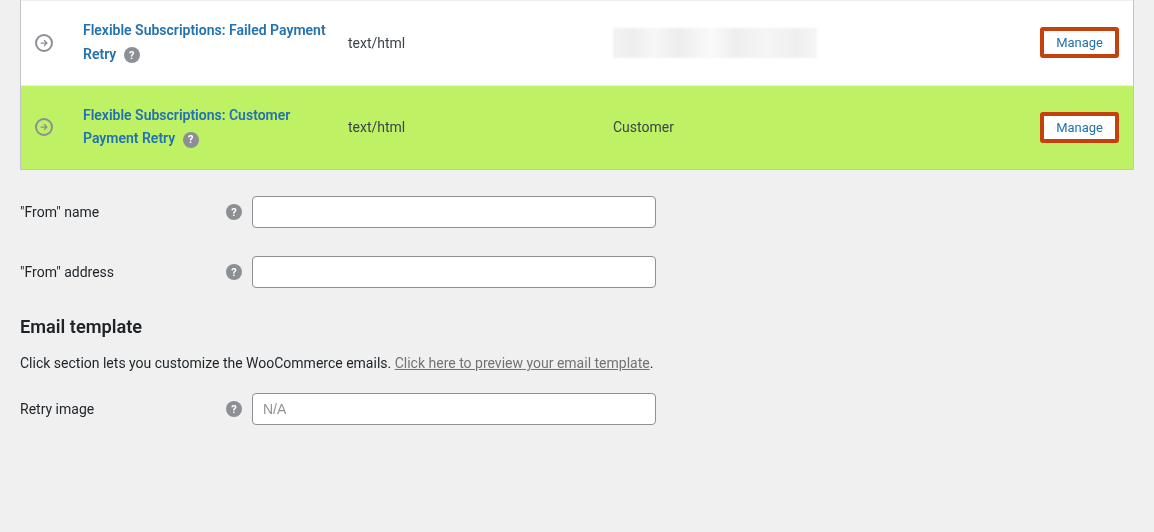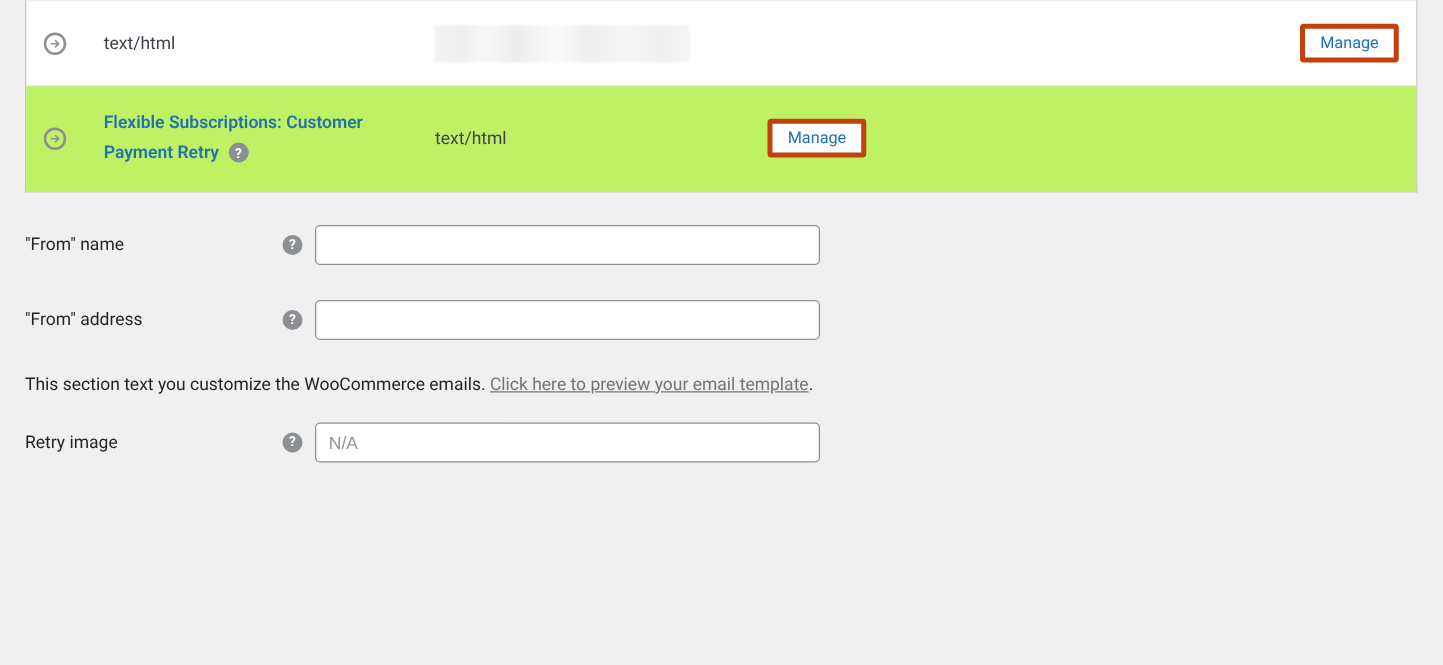--- a/index.html
+++ b/index.html
@@ -161,20 +161,24 @@
   <div class="emails-table">
 
     <div class="email-row">
       <div class="status-col">
         <span class="status-circle">
           <svg viewBox="0 0 24 24" fill="none" stroke="currentColor" stroke-width="3" stroke-linecap="round" stroke-linejoin="round">
               <path d="M5 12h13M13 6l6 6-6 6"></path>
             </svg>
         </span>
       </div>
+      <div class="name-col">
+        <a href="#">Flexible Subscriptions: Failed Payment Retry</a>
+        <span class="help-tip">?</span>
+      </div>
       <div class="type-col">text/html</div>
       <div class="recipient-col">
         <div class="blur-box"></div>
       </div>
       <div class="action-col">
         <a class="manage-btn" href="#">Manage</a>
       </div>
     </div>
 
     <div class="email-row alt">
@@ -183,20 +187,21 @@
           <svg viewBox="0 0 24 24" fill="none" stroke="currentColor" stroke-width="3" stroke-linecap="round" stroke-linejoin="round">
               <path d="M5 12h13M13 6l6 6-6 6"></path>
             </svg>
         </span>
       </div>
       <div class="name-col">
         <a href="#">Flexible Subscriptions: Customer Payment Retry</a>
         <span class="help-tip">?</span>
       </div>
       <div class="type-col">text/html</div>
+      <div class="recipient-col">Customer</div>
       <div class="action-col">
         <a class="manage-btn" href="#">Manage</a>
       </div>
     </div>
 
   </div>
 
 
   <div class="form-table">
     <div class="form-row">
@@ -208,23 +213,24 @@
     </div>
     <div class="form-row">
       <div class="form-label">
         <span class="form-label-text">"From" address</span>
         <span class="help-tip">?</span>
       </div>
       <input type="email" class="form-input" value="" style="">
     </div>
   </div>
 
+  <h2 class="section-heading">Email template</h2>
 
   <p class="description">
-    <span>This section text you customize the WooCommerce emails. </span><a href="#">Click here to preview your email template</a><span>.</span>
+    <span>Click section lets you customize the WooCommerce emails. </span><a href="#">Click here to preview your email template</a><span>.</span>
   </p>
 
   <div class="form-table">
     <div class="form-row" style="margin-bottom:0">
       <div class="form-label">
         <span class="form-label-text">Retry image</span>
         <span class="help-tip">?</span>
       </div>
       <input type="text" class="form-input" placeholder="N/A" style="">
     </div>

